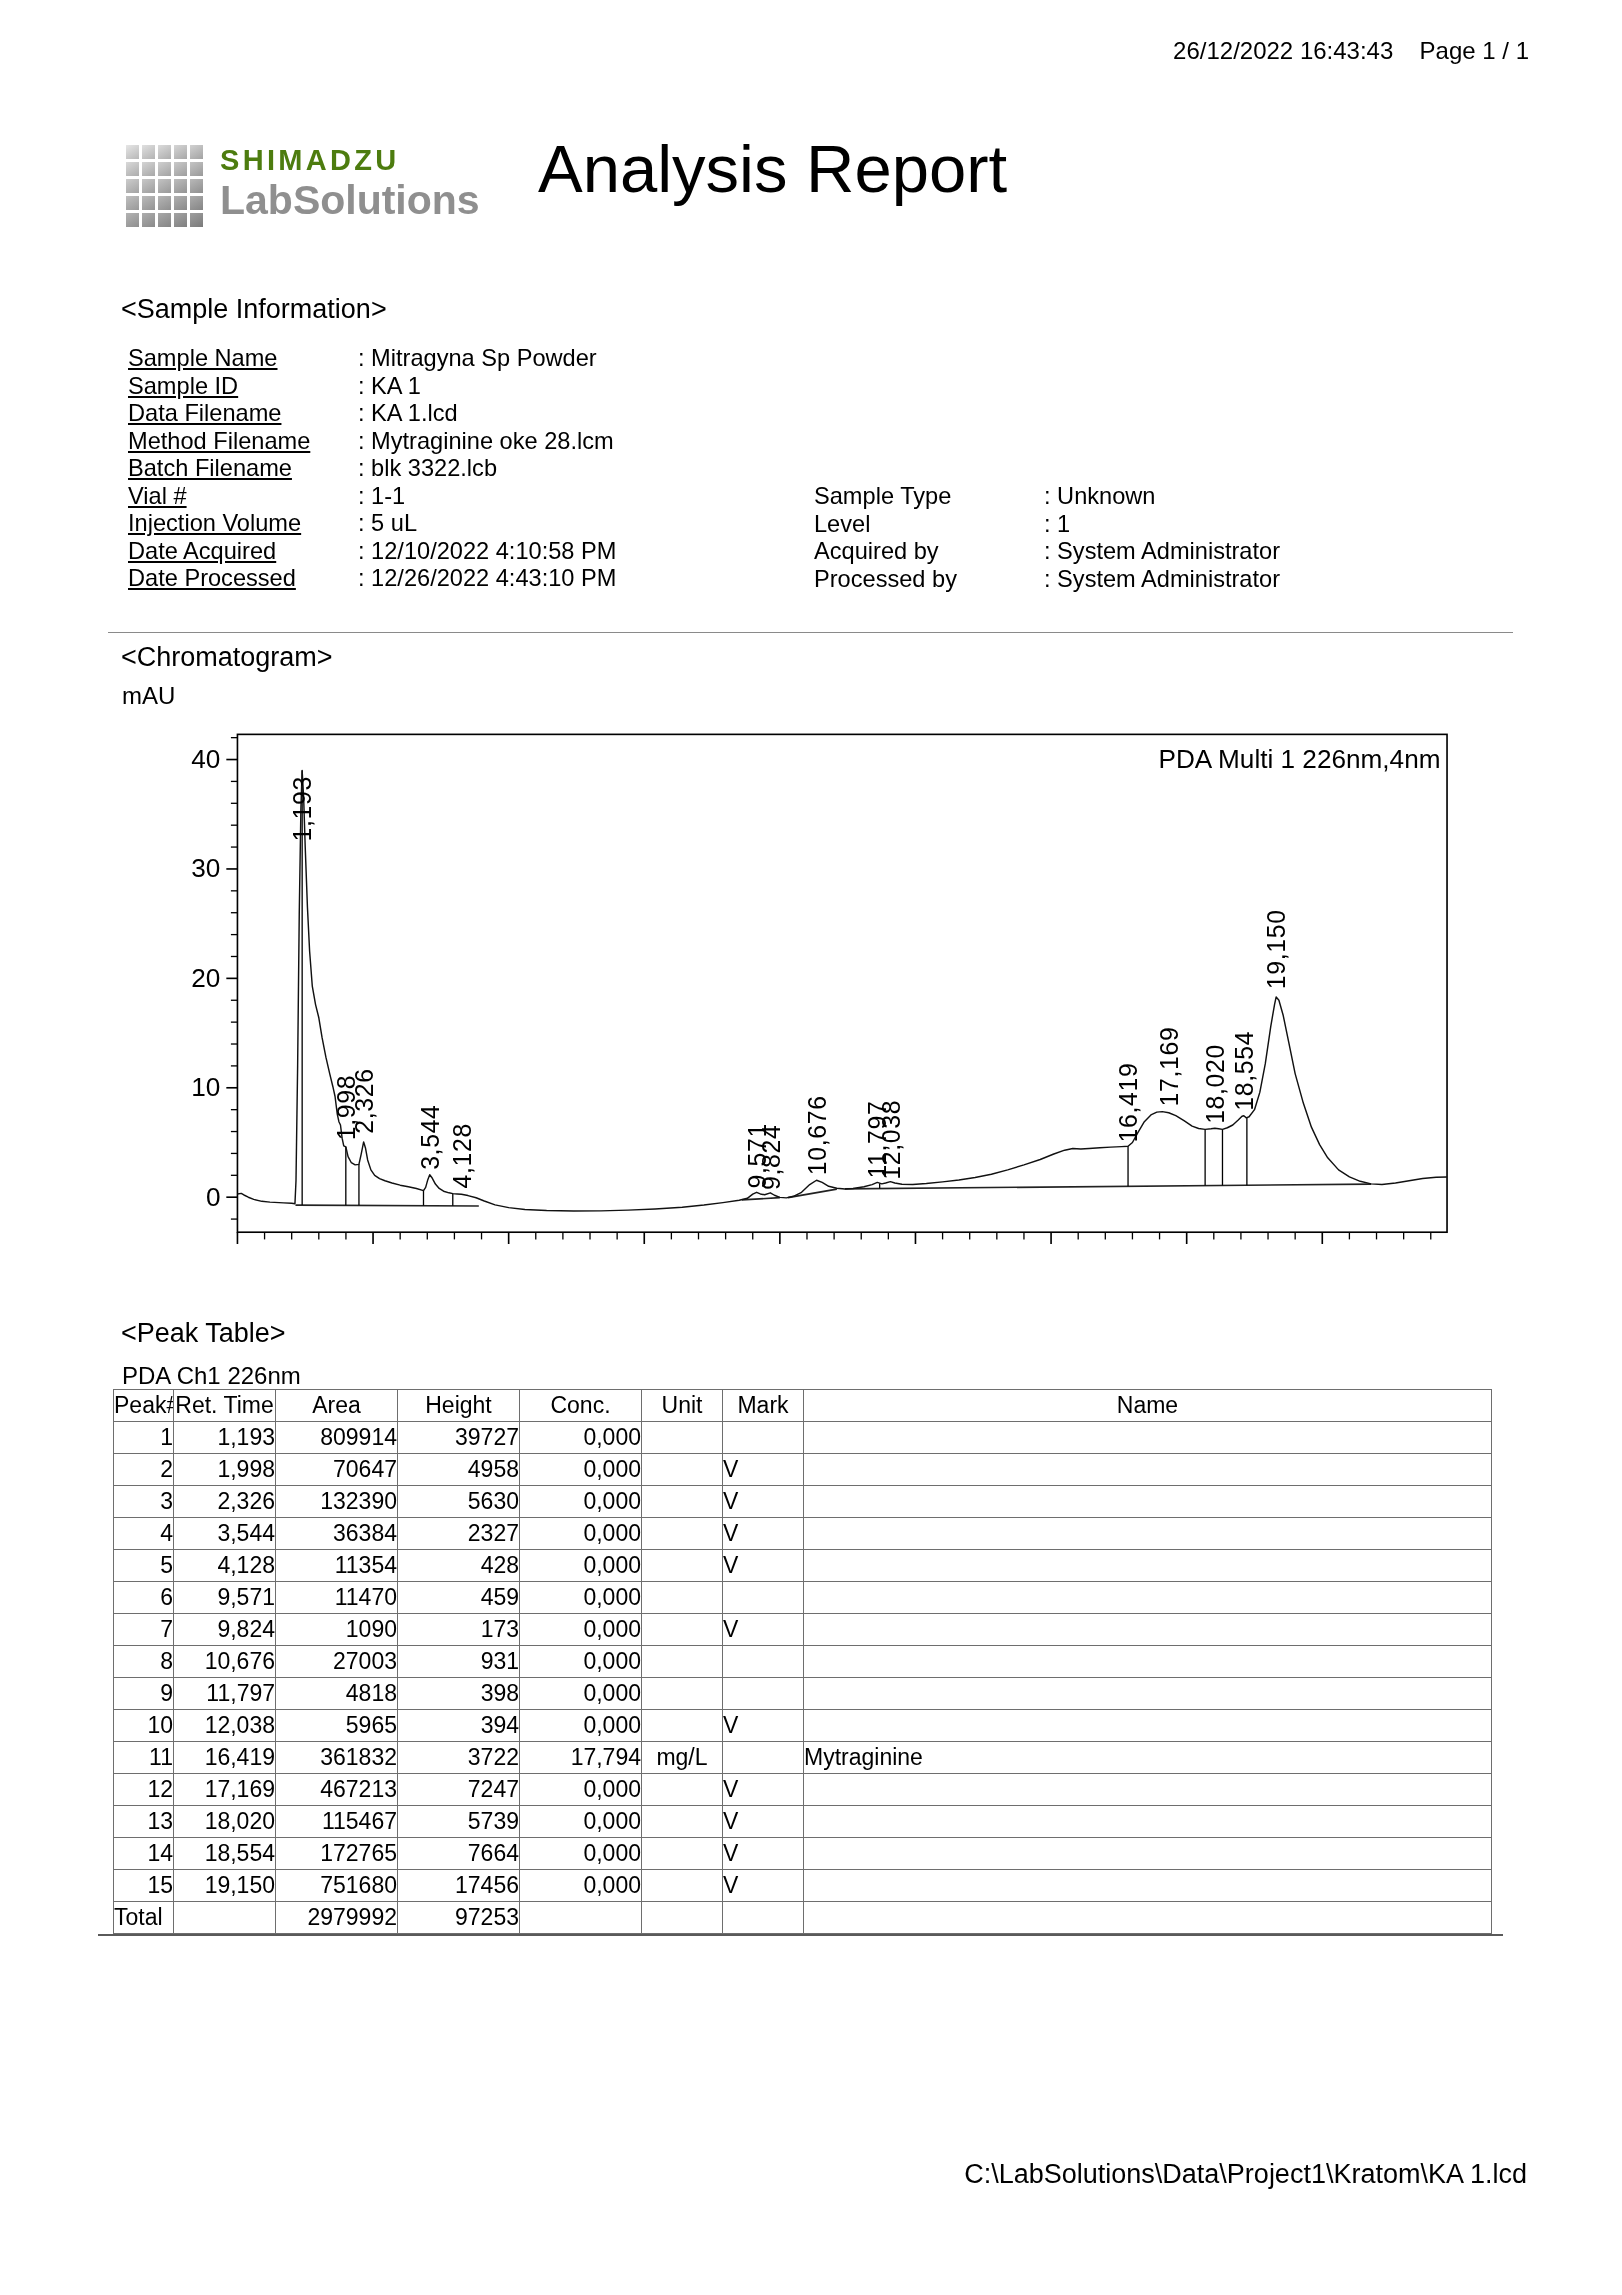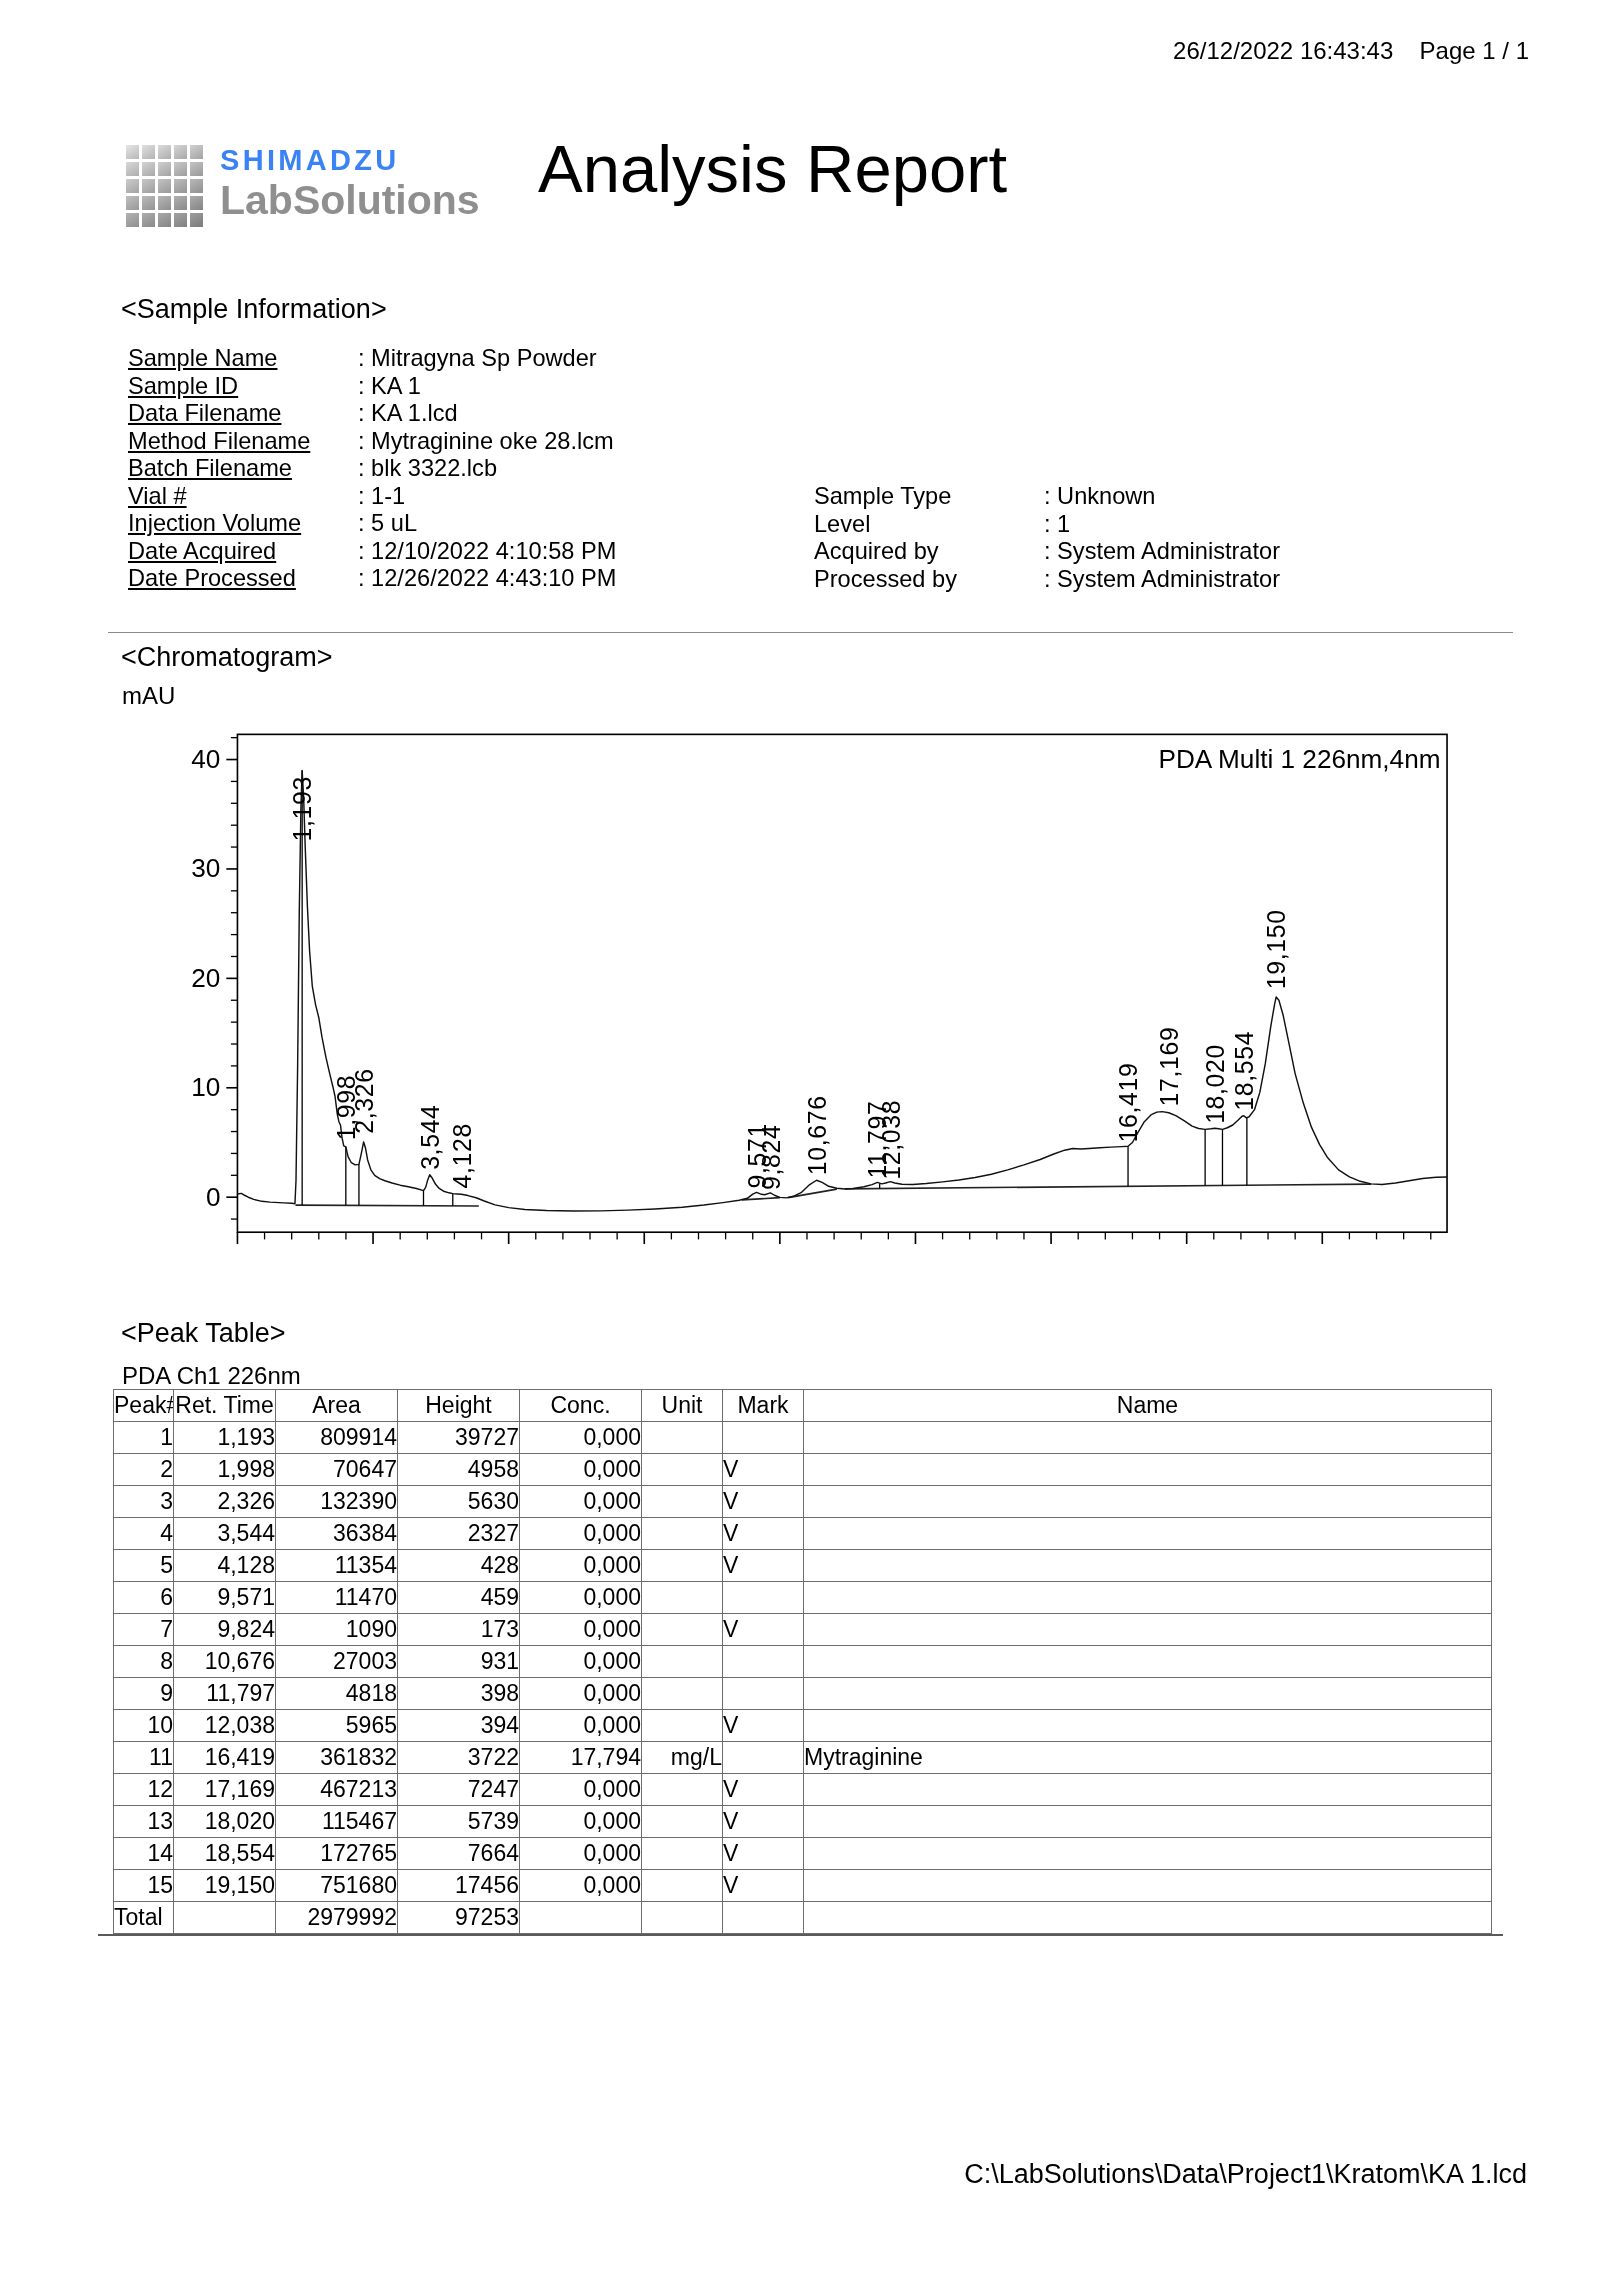--- a/index.html
+++ b/index.html
@@ -6,21 +6,21 @@
   .page{position:relative;width:1622px;height:2295px;background:#ffffff;
         font-family:"Liberation Sans","DejaVu Sans",sans-serif;color:#000;overflow:hidden;}
   .hdr-date{position:absolute;top:17px;right:93px;font-size:24px;margin-top:20px;}
   .hdr-date span{margin-left:19.6px;}
   .hdr-date span:first-child{margin-left:0;}
   .logo-row{position:absolute;top:145px;left:126px;display:flex;align-items:flex-start;}
   .logo-grid{width:77px;height:82px;display:grid;grid-template-columns:repeat(5,1fr);
              grid-template-rows:repeat(5,1fr);gap:2.6px;}
   .logo-grid i{display:block;}
   .logo-text{margin-left:17px;display:flex;flex-direction:column;}
-  .logo-brand{font-size:29px;font-weight:bold;color:#3b82f6;letter-spacing:3.3px;line-height:1.1;}
+  .logo-brand{font-size:29px;font-weight:bold;color:#4d7c0f;letter-spacing:3.3px;line-height:1.1;}
   .logo-product{font-size:41px;font-weight:bold;color:#8f8f8f;line-height:1.05;margin-top:2.6px;}
   .report-title{position:absolute;top:135px;left:538px;font-size:67px;line-height:1;white-space:nowrap;}
   .sec-heading{position:absolute;left:121px;font-size:27px;font-weight:normal;white-space:nowrap;}
   #sample-info-heading{top:294px;}
   .info-col{position:absolute;font-size:23.6px;}
   #info-left{top:345px;left:128px;}
   #info-right{top:483px;left:814px;}
   .info-row{display:flex;height:27.5px;align-items:center;white-space:nowrap;}
   #info-left .info-label{width:230px;text-decoration:underline;}
   #info-right .info-label{width:230px;}
@@ -30,21 +30,21 @@
   #mau-label{position:absolute;top:682px;left:122px;font-size:24px;}
   #chart{position:absolute;top:716px;left:121px;}
   #peak-table-heading{top:1318px;}
   #channel-label{position:absolute;top:1362px;left:122px;font-size:24px;}
   table.peaks{position:absolute;top:1389px;left:113px;border-collapse:collapse;table-layout:fixed;
               width:1378px;font-size:23px;}
   table.peaks th,table.peaks td{border:1.3px solid #6e6e6e;height:31px;padding:0;overflow:hidden;
               white-space:nowrap;font-weight:normal;}
   table.peaks th{text-align:center;}
   td.num{text-align:right;padding-right:7.9px;}
-  td.lft{text-align:right;padding-left:6.5px;}
+  td.lft{text-align:center;padding-left:6.5px;}
   td.mark{text-align:left;padding-left:18.3px;}
   td.name{text-align:left;padding-left:9.2px;margin-left:14px;}
   td.totlbl{text-align:left;padding-left:3.9px;}
   #rule-bottom{top:1934px;left:98px;width:1405px;height:2px;background:#5a5a5a;}
   .footer-path{position:absolute;top:2159px;right:95px;font-size:27px;}
 </style>
 </head>
 <body>
 
 <div class="page">

